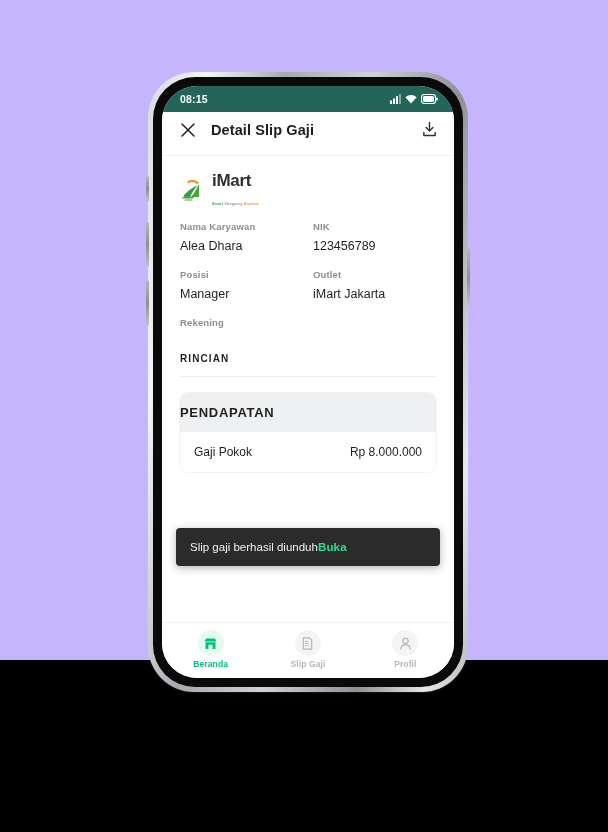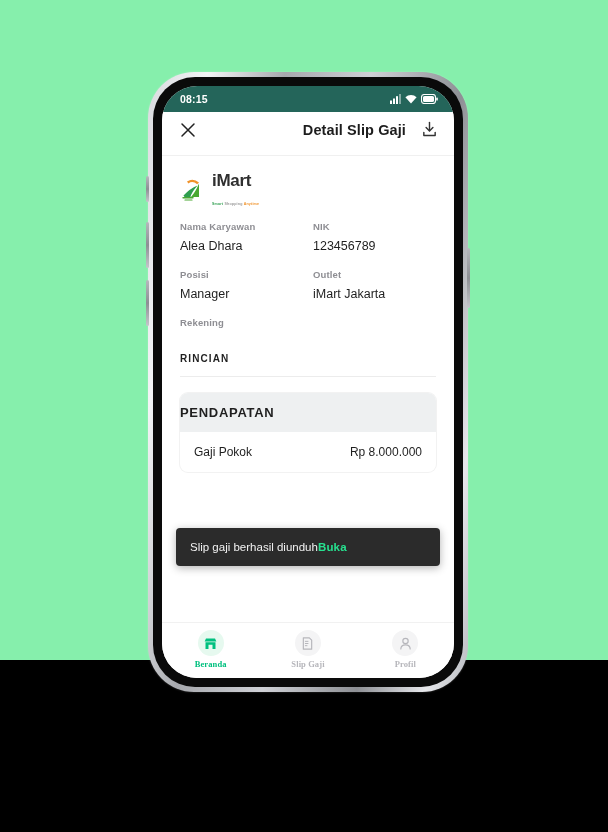--- a/index.html
+++ b/index.html
@@ -7,21 +7,21 @@
     width: 608px; height: 832px;
     background: #000000;
     font-family: "Liberation Sans", sans-serif;
     overflow: hidden;
   }
 
   
   .stage {
     position: relative;
     width: 608px; height: 660px;
-    background: #86efac;
+    background: #c4b5fd;
   }
   .phone {
     position: absolute;
     left: 148px; top: 72px;
     width: 320px; height: 620px;
     border-radius: 46px;
     background: linear-gradient(100deg,#d9dade 0%,#f3f4f6 14%,#a7a9ae 32%,#cfd1d6 52%,#8e9095 74%,#e7e8ec 90%,#b9bbc0 100%);
     box-shadow: 0 0 2px rgba(255,255,255,.25);
   }
   .phone-inner {
@@ -71,21 +71,20 @@
   
   .appbar {
     height: 44px;
     background: #ffffff;
     display: flex;
     align-items: center;
     padding: 0 14px 8px 15px;
     gap: 12px;
     border-bottom: 1px solid #f0f0f0;
     flex: none;
-    text-align: right;
   }
   .appbar-title {
     font-size: 14.5px;
     color: #1d1d1d;
     font-weight: bold;
     flex: 1;
     letter-spacing: .1px;
   }
   .icon-btn {
     width: 22px; height: 22px;
@@ -206,21 +205,20 @@
 
   
   .bottomnav {
     height: 56px;
     background: #ffffff;
     border-top: 1px solid #f1f1f1;
     display: flex;
     align-items: center;
     flex: none;
     padding-bottom: 2px;
-    font-family: Liberation Serif, serif;
   }
   .navitem {
     flex: 1;
     display: flex;
     flex-direction: column;
     align-items: center;
     gap: 3px;
   }
   .nav-ico {
     width: 26px; height: 26px;

